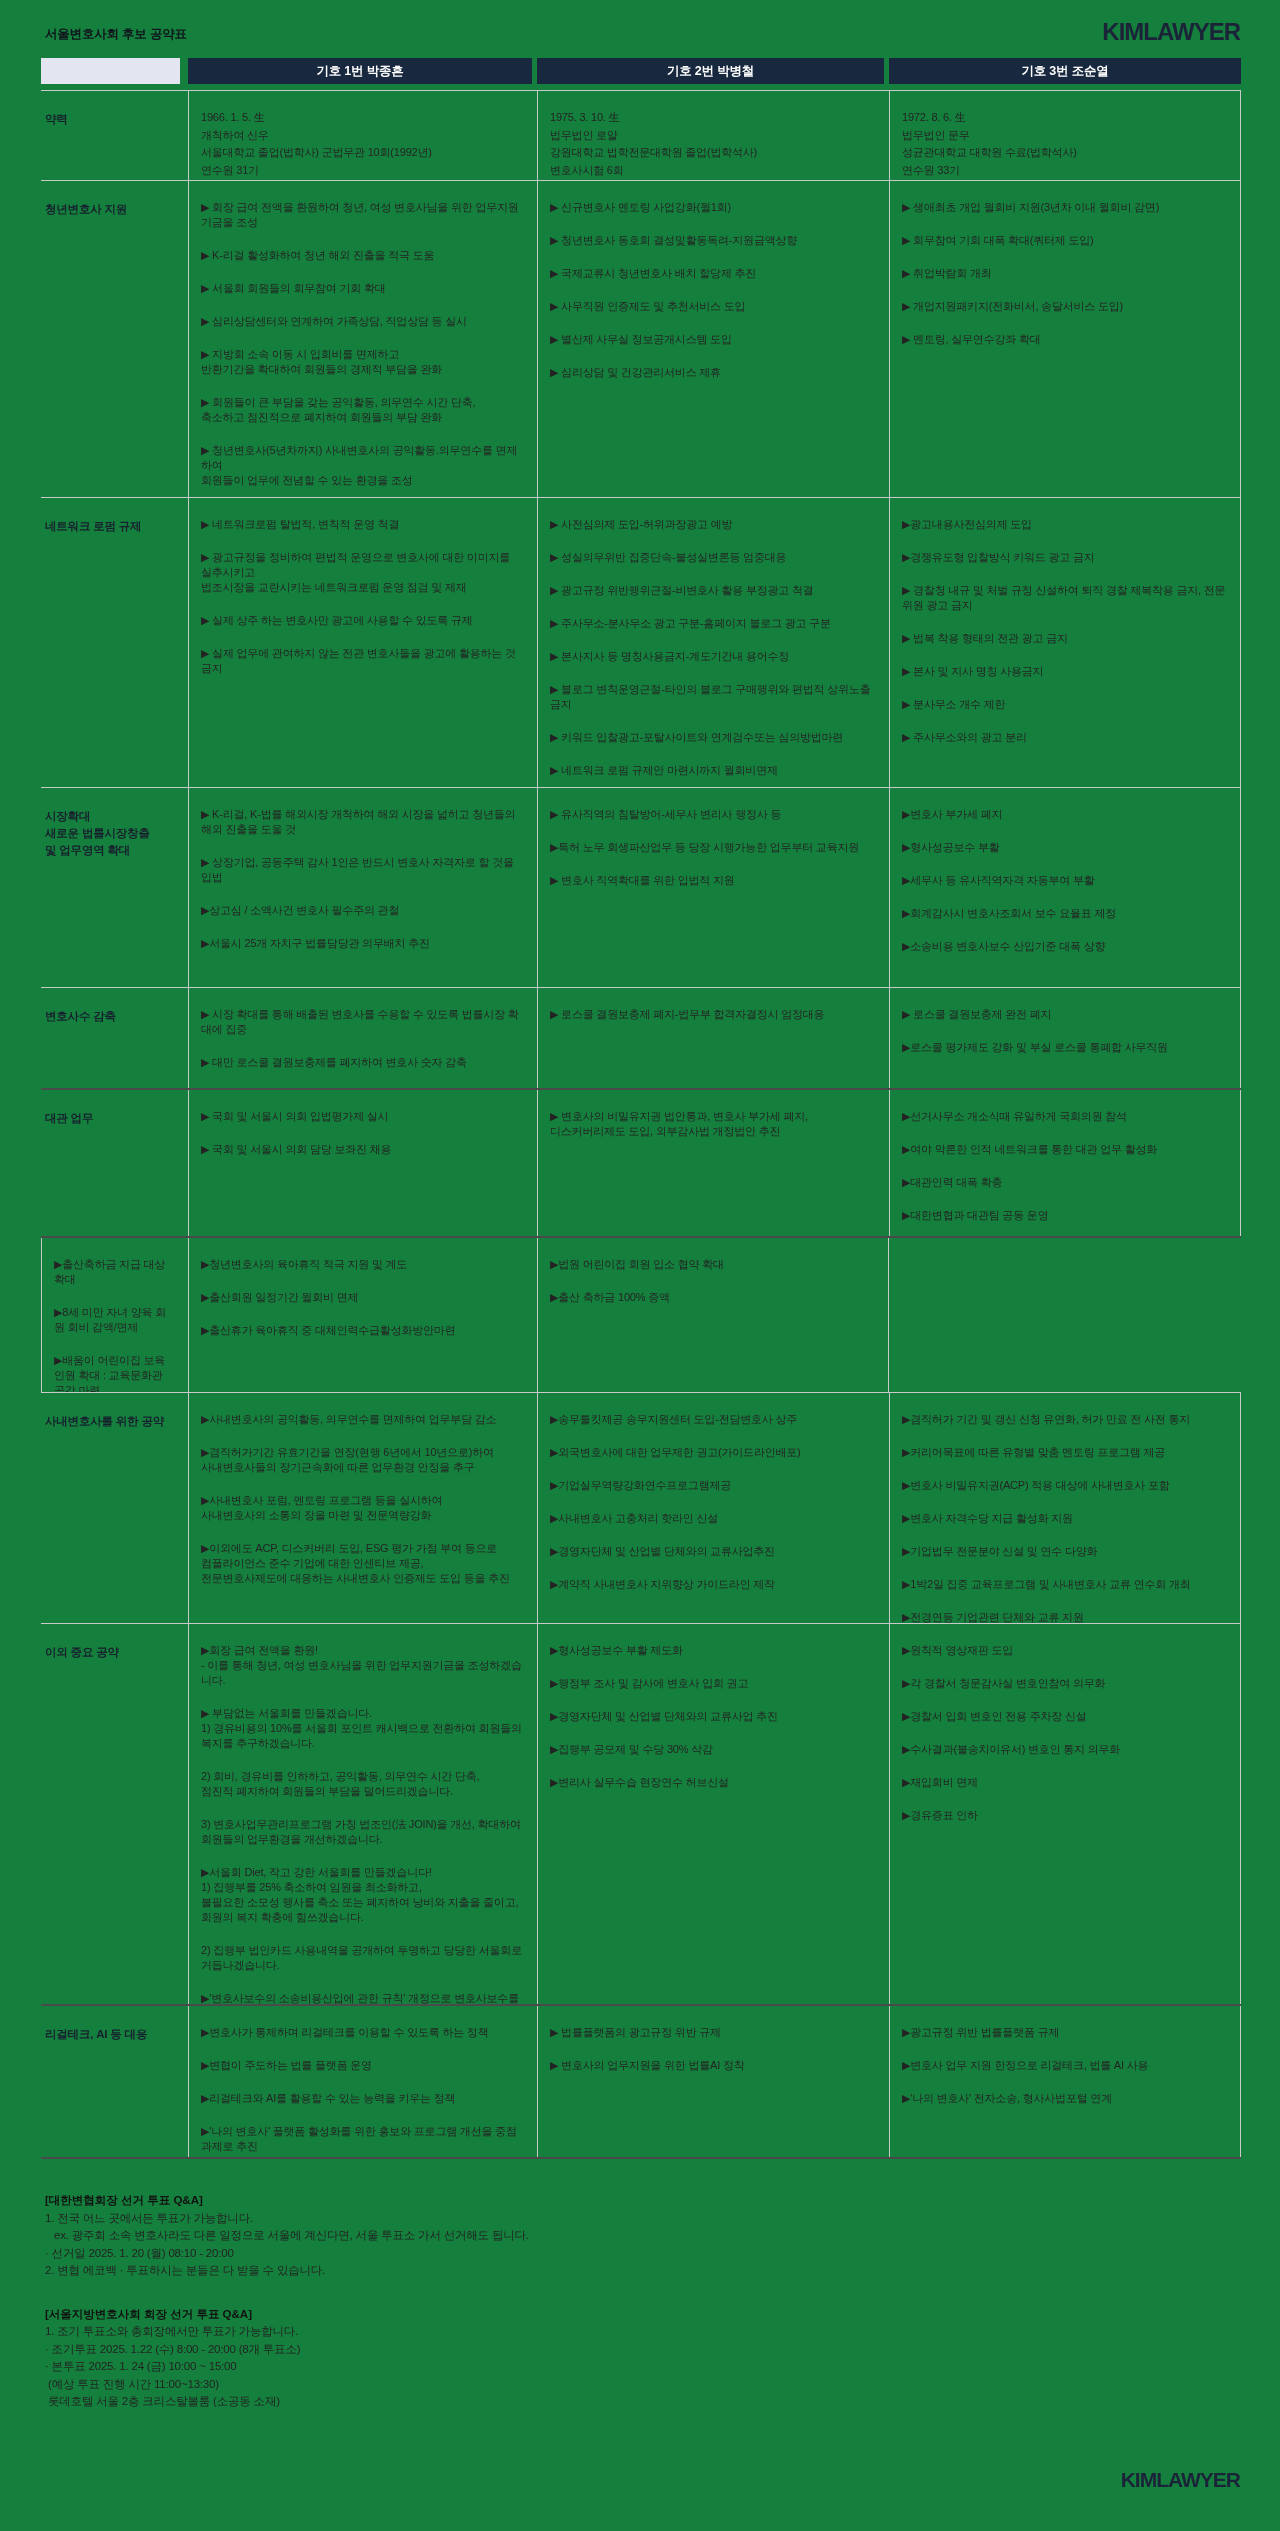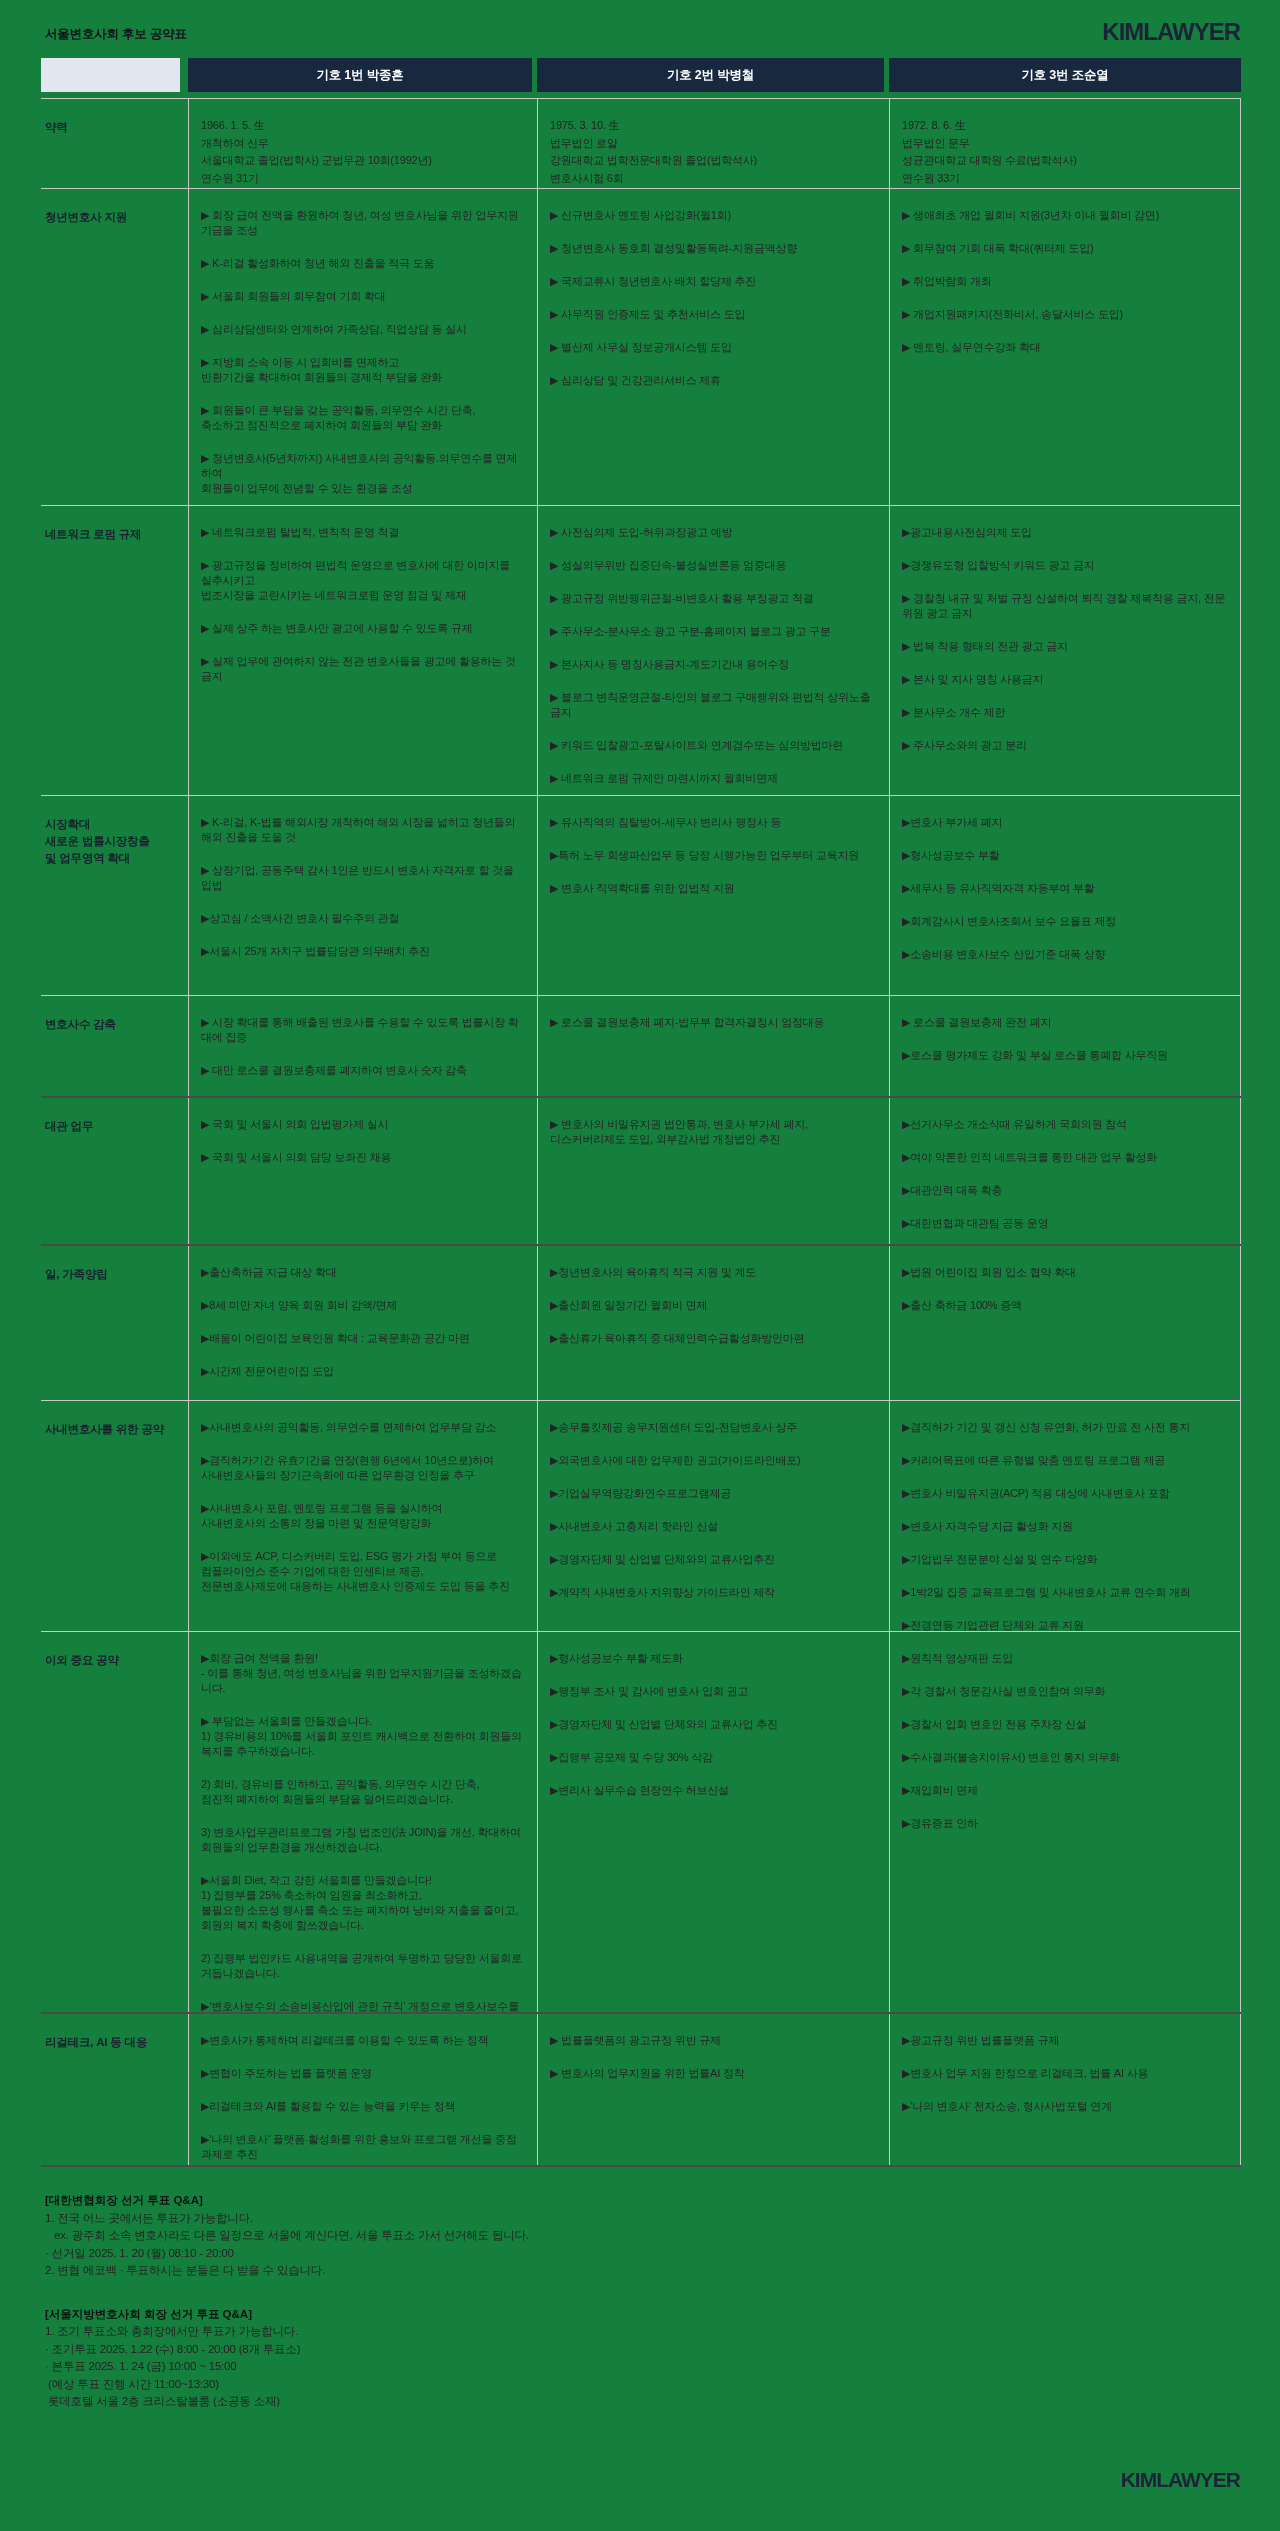--- a/index.html
+++ b/index.html
@@ -12,21 +12,21 @@
   *{box-sizing:border-box;margin:0;padding:0;}
   html,body{background:#fff;}
   body{font-family:"Liberation Sans","DejaVu Sans",sans-serif;color:#1c1c1c;}
   .page{position:relative;width:1280px;height:2531px;background:#15803d;overflow:hidden;}
   .page-title{position:absolute;left:45px;top:26px;font-size:12.5px;font-weight:700;color:#10141c;letter-spacing:-0.2px;}
   .brand{position:absolute;right:40px;font-weight:800;color:var(--brand);letter-spacing:-1px;font-stretch:condensed;}
   .brand.top{top:18px;font-size:24px;}
   .brand.bottom{top:2468px;font-size:21px;}
 
   .pledge-table{position:absolute;left:41px;top:58px;width:1200px;}
-  .hrow{display:grid;grid-template-columns:147px 349px 352px 352px;height:34px;}
+  .hrow{display:grid;grid-template-columns:147px 349px 352px 352px;height:26px;}
   .hcell-label{background:var(--label-bg);margin-right:8px;}
   .hcell{background:var(--hdr);color:#fff;font-size:12.5px;font-weight:700;
          display:flex;align-items:center;justify-content:center;margin-right:5px;letter-spacing:-0.2px;}
   .hcell:last-child{margin-right:0;}
 
   .tbody{margin-top:6px;border-top:1px solid var(--border);}
   .trow{display:grid;grid-template-columns:147px 349px 352px 352px;border-bottom:1px solid var(--border);overflow:hidden;}
   .trow.strong{border-bottom:2px solid var(--border-strong);}
   .label-cell{padding:20px 8px 10px 4px;font-size:11.5px;font-weight:600;color:#17202e;
               white-space:pre-line;line-height:17px;letter-spacing:-0.2px;}
@@ -185,21 +185,20 @@
 디스커버리제도 도입, 외부감사법 개정법안 추진</p>
           </div>
           <div class="cell">
             <p class="item">▶선거사무소 개소식때 유일하게 국회의원 참석</p>
             <p class="item">▶여야 막론한 인적 네트워크를 통한 대관 업무 활성화</p>
             <p class="item">▶대관인력 대폭 확충</p>
             <p class="item">▶대한변협과 대관팀 공동 운영</p>
           </div>
         </div>
         <div class="trow" style="height: 155px;">
-          <div class="label-cell">일, 가족양립</div>
           <div class="cell">
             <p class="item">▶출산축하금 지급 대상 확대</p>
             <p class="item">▶8세 미만 자녀 양육 회원 회비 감액/면제</p>
             <p class="item">▶배움이 어린이집 보육인원 확대 : 교육문화관 공간 마련</p>
             <p class="item">▶시간제 전문어린이집 도입</p>
             <p class="item">▶ 서울시 연계 시간제 돌봄서비스 제공</p>
           </div>
           <div class="cell">
             <p class="item">▶청년변호사의 육아휴직 적극 지원 및 계도</p>
             <p class="item">▶출산회원 일정기간 월회비 면제</p>

